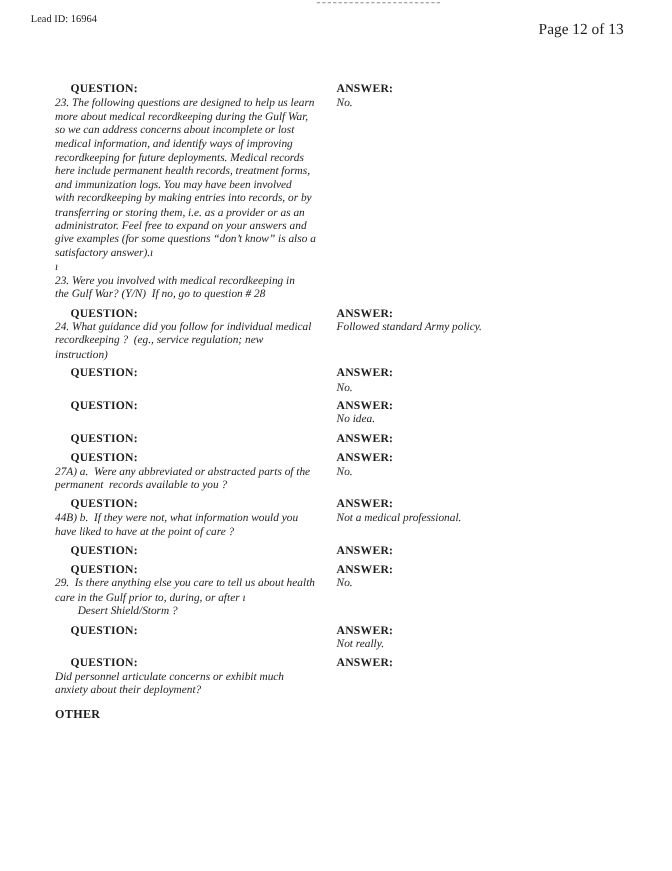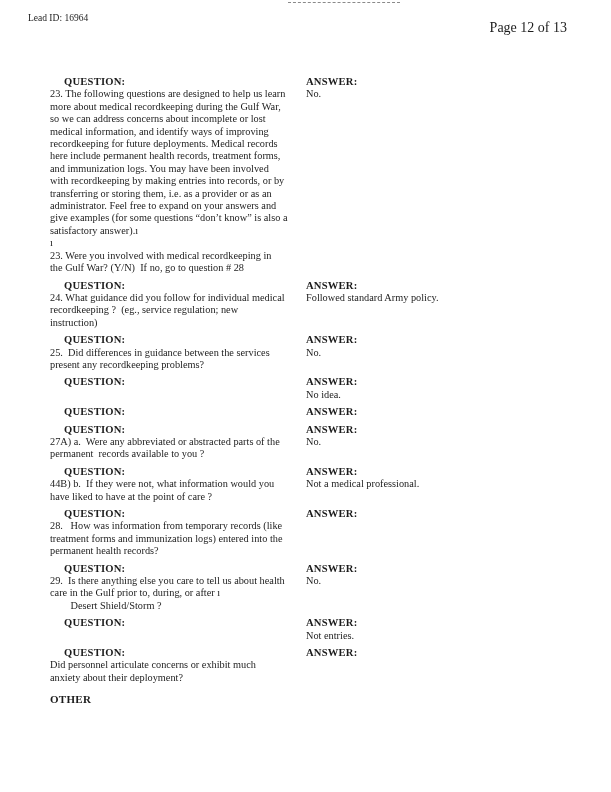--- a/index.html
+++ b/index.html
@@ -61,20 +61,21 @@
     line-height: 12.4px;
     letter-spacing: 0.2px;
   }
   .q-label {
     padding-left: 14px;
   }
   .q-text, .a-text {
     font-size: 10.3px;
     line-height: 12.4px;
     white-space: pre-wrap;
+    font-style: italic;
   }
   .other-heading {
     font-weight: bold;
     font-size: 11px;
     margin-top: 9px;
     letter-spacing: 0.3px;
   }
 </style>
 </head>
 <body>
@@ -122,22 +123,20 @@
       </div>
       <div class="a-col">
         <div class="a-label">ANSWER:</div>
         <div class="a-text">Followed standard Army policy.</div>
       </div>
     </div>
 
     <div class="qa-row">
       <div class="q-col">
         <div class="q-label">QUESTION:</div>
-        <div class="q-text">25.  Did differences in guidance between the services
-present any recordkeeping problems?</div>
       </div>
       <div class="a-col">
         <div class="a-label">ANSWER:</div>
         <div class="a-text">No.</div>
       </div>
     </div>
 
     <div class="qa-row">
       <div class="q-col">
         <div class="q-label">QUESTION:</div>
@@ -178,23 +177,20 @@
       </div>
       <div class="a-col">
         <div class="a-label">ANSWER:</div>
         <div class="a-text">Not a medical professional.</div>
       </div>
     </div>
 
     <div class="qa-row">
       <div class="q-col">
         <div class="q-label">QUESTION:</div>
-        <div class="q-text">28.   How was information from temporary records (like
-treatment forms and immunization logs) entered into the
-permanent health records?</div>
       </div>
       <div class="a-col">
         <div class="a-label">ANSWER:</div>
       </div>
     </div>
 
     <div class="qa-row">
       <div class="q-col">
         <div class="q-label">QUESTION:</div>
         <div class="q-text">29.  Is there anything else you care to tell us about health
@@ -206,21 +202,21 @@
         <div class="a-text">No.</div>
       </div>
     </div>
 
     <div class="qa-row">
       <div class="q-col">
         <div class="q-label">QUESTION:</div>
       </div>
       <div class="a-col">
         <div class="a-label">ANSWER:</div>
-        <div class="a-text">Not entries.</div>
+        <div class="a-text">Not really.</div>
       </div>
     </div>
 
     <div class="qa-row">
       <div class="q-col">
         <div class="q-label">QUESTION:</div>
         <div class="q-text">Did personnel articulate concerns or exhibit much
 anxiety about their deployment?</div>
       </div>
       <div class="a-col">

